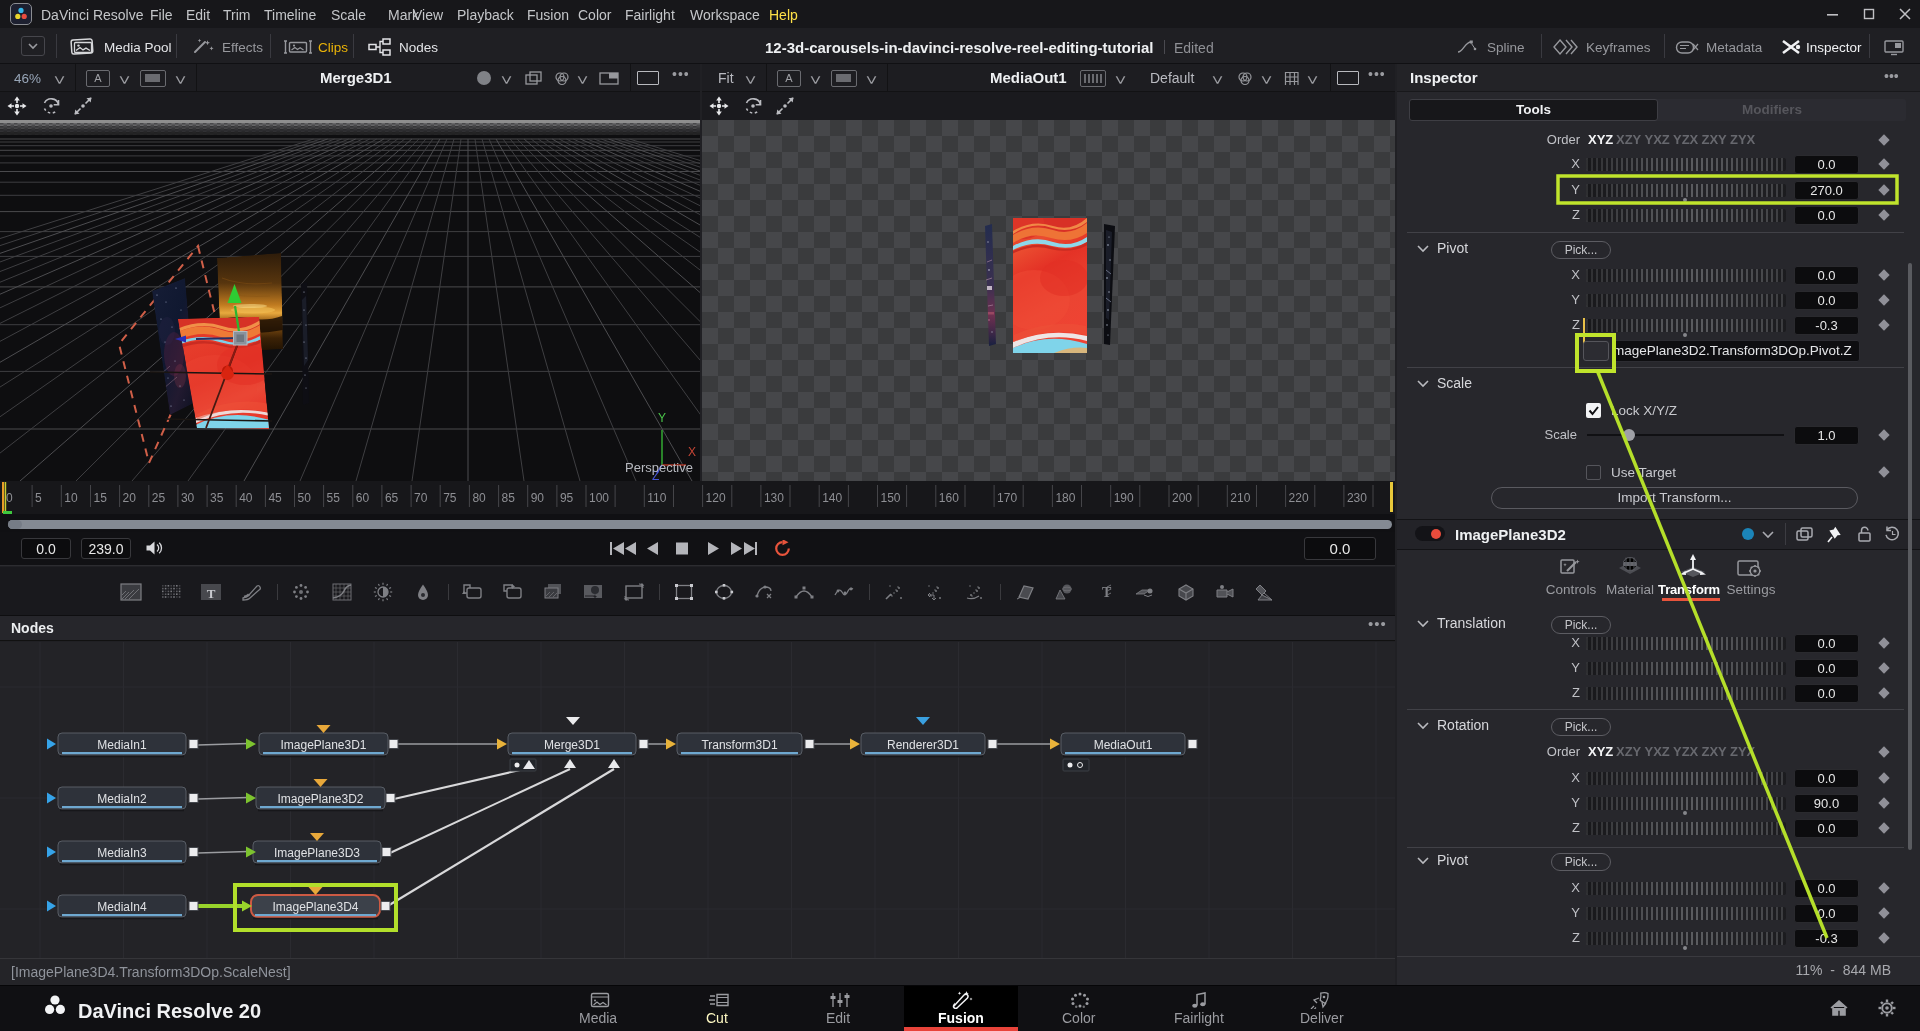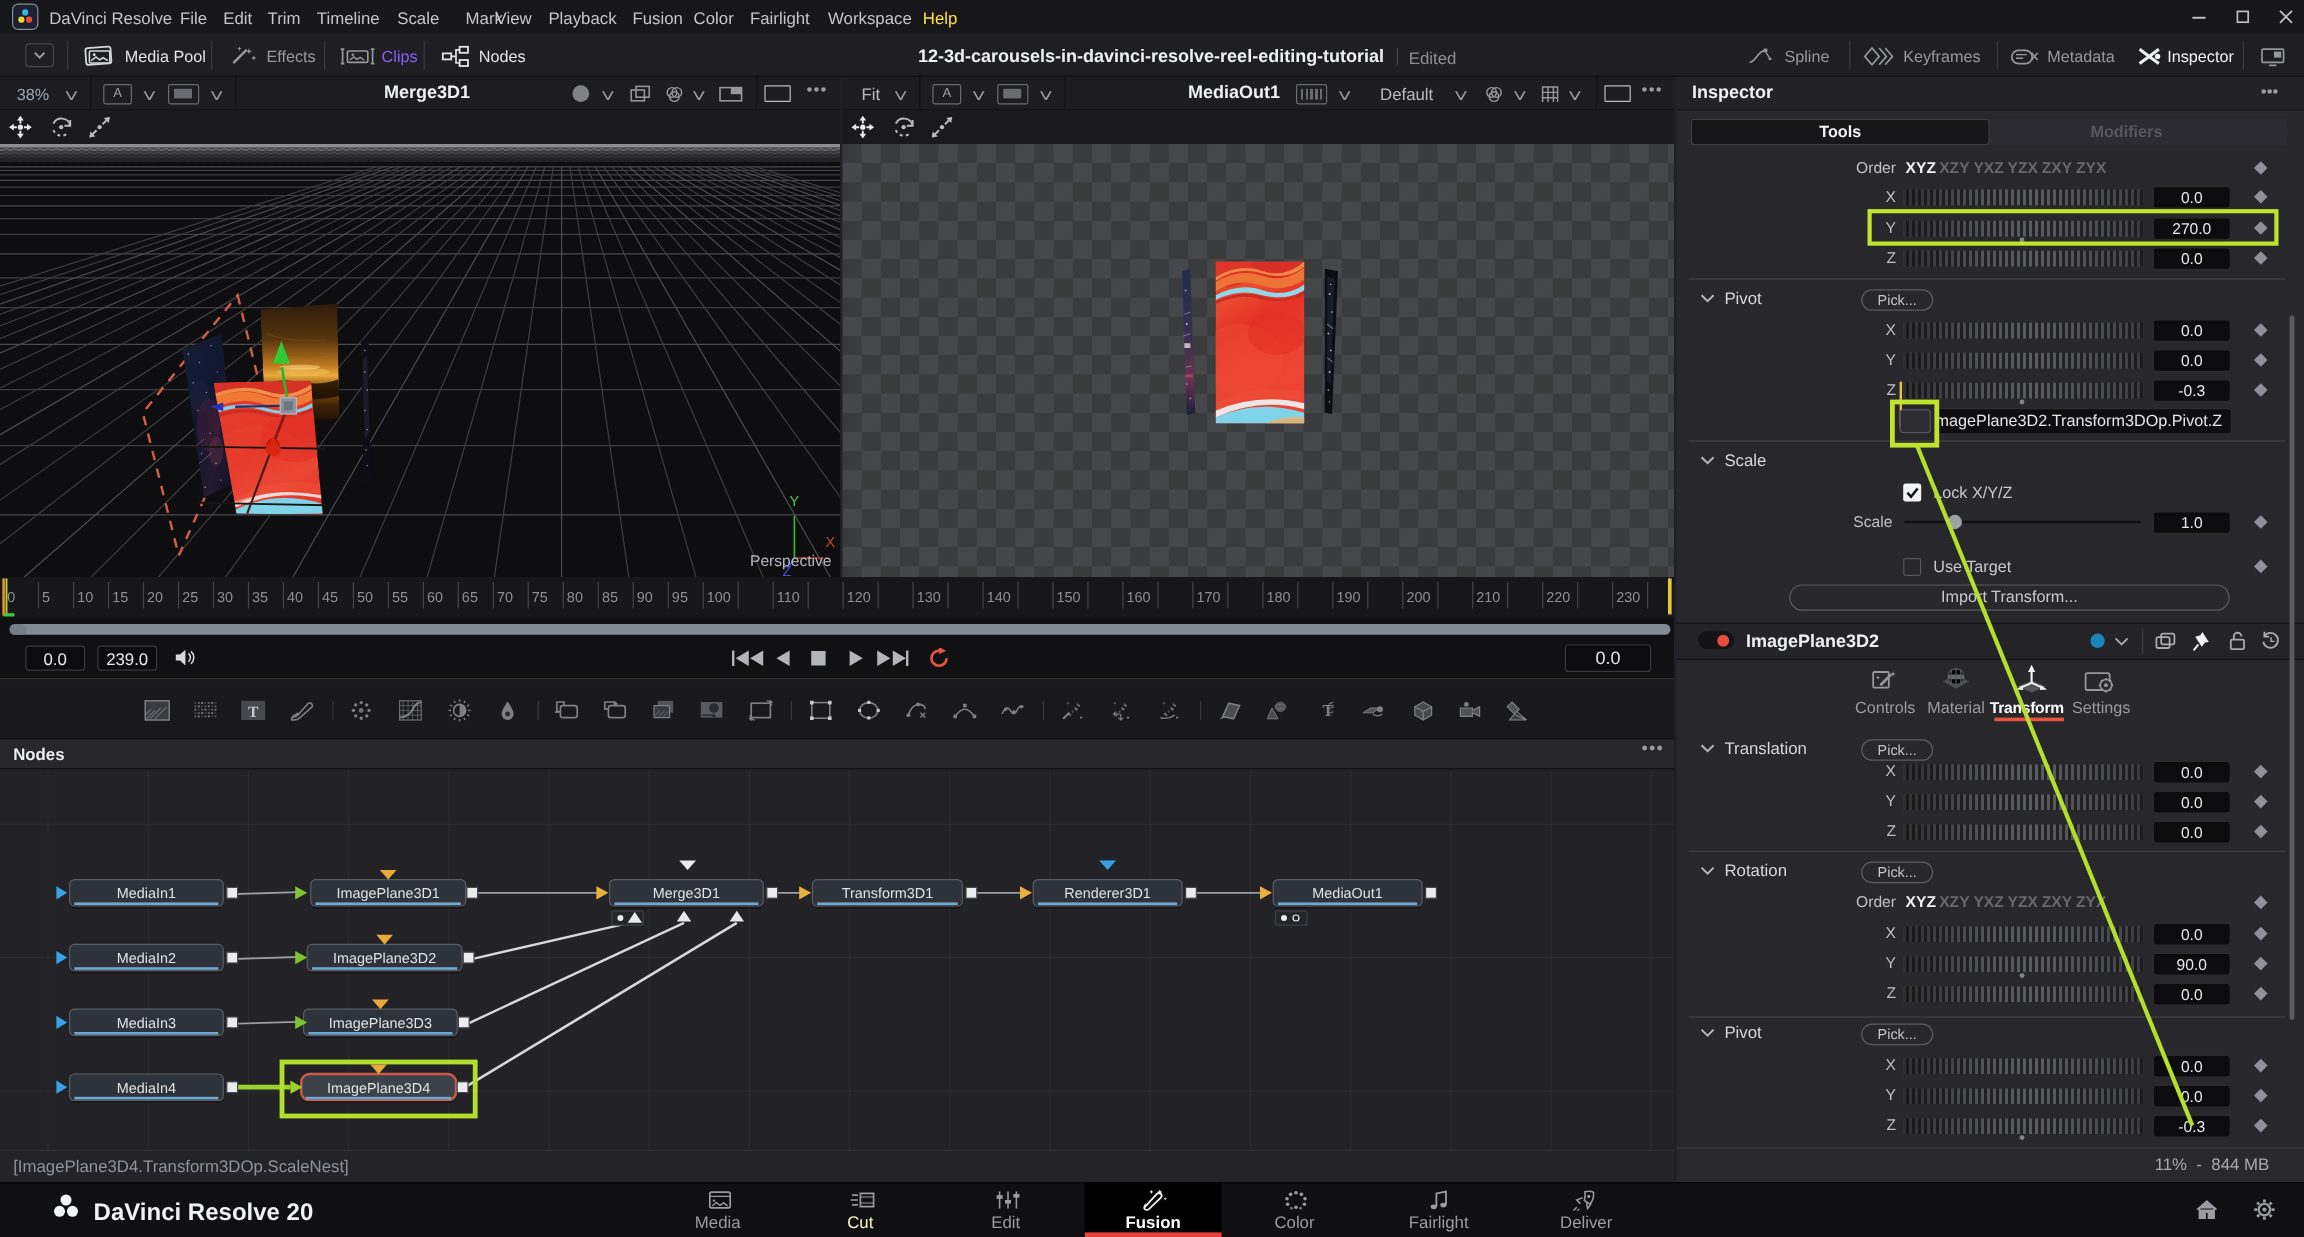--- a/index.html
+++ b/index.html
@@ -83,21 +83,21 @@
     <div class="txt" style="left:222px;top:40px;color:#97989d;font-size:13.5px;">Effects</div>
     <div class="abs" style="left:270px;top:34px;width:1px;height:24px;background:#3a3a40;"></div>
 
     <svg class="abs" style="left:282px;top:37px;" width="32" height="20" viewBox="0 0 32 20">
       <path d="M3.5 4 v12 M2 4 h3 M2 16 h3" stroke="#97989d" stroke-width="1.4" fill="none"></path>
       <path d="M28.5 4 v12 M27 4 h3 M27 16 h3" stroke="#97989d" stroke-width="1.4" fill="none"></path>
       <rect x="7.5" y="5.5" width="17" height="9.5" rx="1" fill="none" stroke="#97989d" stroke-width="1.4"></rect>
       <circle cx="12" cy="8.6" r="1.1" fill="#97989d"></circle>
       <path d="M9.5 13 l3.4 -2.6 l2.6 2 l2.6 -1.6 l3.4 2.2" fill="none" stroke="#97989d" stroke-width="1.2"></path>
     </svg>
-    <div class="txt" style="left:318px;top:40px;color:#8b5cf6;font-size:13.5px;text-align:right;">Clips</div>
+    <div class="txt" style="left:318px;top:40px;color:#eab308;font-size:13.5px;text-align:right;">Clips</div>
     <div class="abs" style="left:353px;top:34px;width:1px;height:24px;background:#3a3a40;"></div>
 
     <svg class="abs" style="left:366px;top:37px;" width="28" height="20" viewBox="0 0 28 20">
       <rect x="3" y="7.5" width="7" height="5" fill="none" stroke="#e3e4e7" stroke-width="1.5"></rect>
       <rect x="17" y="2" width="7" height="5" fill="none" stroke="#e3e4e7" stroke-width="1.5"></rect>
       <rect x="17" y="13" width="7" height="5" fill="none" stroke="#e3e4e7" stroke-width="1.5"></rect>
       <path d="M10 10 h4 M14 10 V4.5 h3 M14 10 v5.5 h3" fill="none" stroke="#e3e4e7" stroke-width="1.4"></path>
     </svg>
     <div class="txt" style="left:399px;top:40px;color:#e3e4e7;font-size:13.5px;">Nodes</div>
 
@@ -137,21 +137,21 @@
       <rect x="4" y="4" width="18" height="11" rx="1" fill="none" stroke="#97989d" stroke-width="1.4"></rect>
       <rect x="14" y="6" width="6" height="5" fill="#97989d"></rect>
       <path d="M10 17.5 h6" stroke="#97989d" stroke-width="1.4"></path>
     </svg>
   </div>
 
   <div class="abs" style="left:0;top:64px;width:700px;height:28px;background:#1d1d21;border-bottom:1px solid #121214;"></div>
   <div class="abs" style="left:702px;top:64px;width:693px;height:28px;background:#1d1d21;border-bottom:1px solid #121214;"></div>
   <div id="viewerbars">
 
-    <div class="txt" style="left:14px;top:71px;color:#98a6b8;font-size:13.5px;">38%</div>
+    <div class="txt" style="left:14px;top:71px;color:#98a6b8;font-size:13.5px;">46%</div>
     <div class="chev" style="left:55px;top:73px;">⋁</div>
     <div class="abs" style="left:75px;top:64px;width:1px;height:28px;background:#121214;"></div>
     <div class="abs" style="left:86px;top:70px;width:24px;height:17px;border:1px solid #6a6b70;border-radius:2px;color:#9fa0a5;font-size:11px;text-align:center;line-height:15px;">A</div>
     <div class="chev" style="left:120px;top:73px;">⋁</div>
     <div class="abs" style="left:140px;top:70px;width:26px;height:17px;border:1px solid #6a6b70;border-radius:2px;">
         <div class="abs" style="left:4px;top:3px;width:15px;height:8px;background:#6a6b70;"></div>
       </div>
     <div class="chev" style="left:176px;top:73px;">⋁</div>
     <div class="abs" style="left:196px;top:64px;width:1px;height:28px;background:#121214;"></div>
     <div class="txt" style="left:320px;top:69px;color:#eef0f2;font-size:15px;font-weight:bold;">Merge3D1</div>

